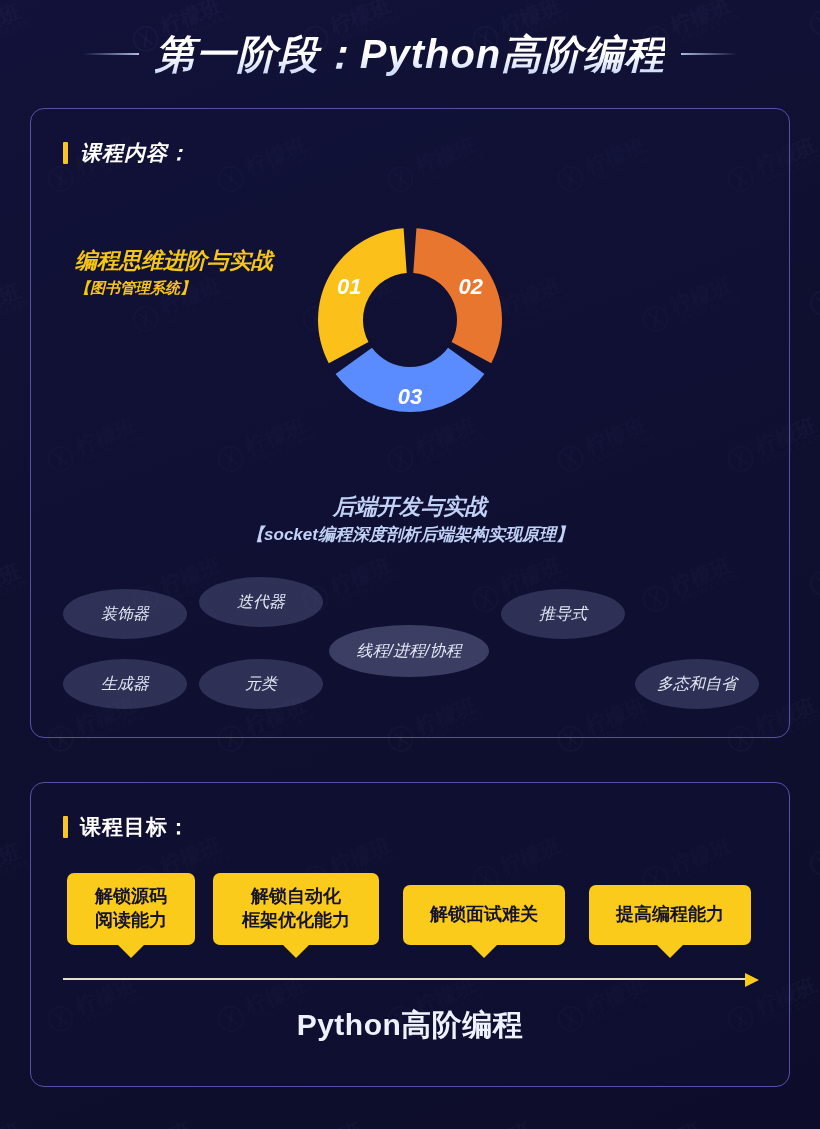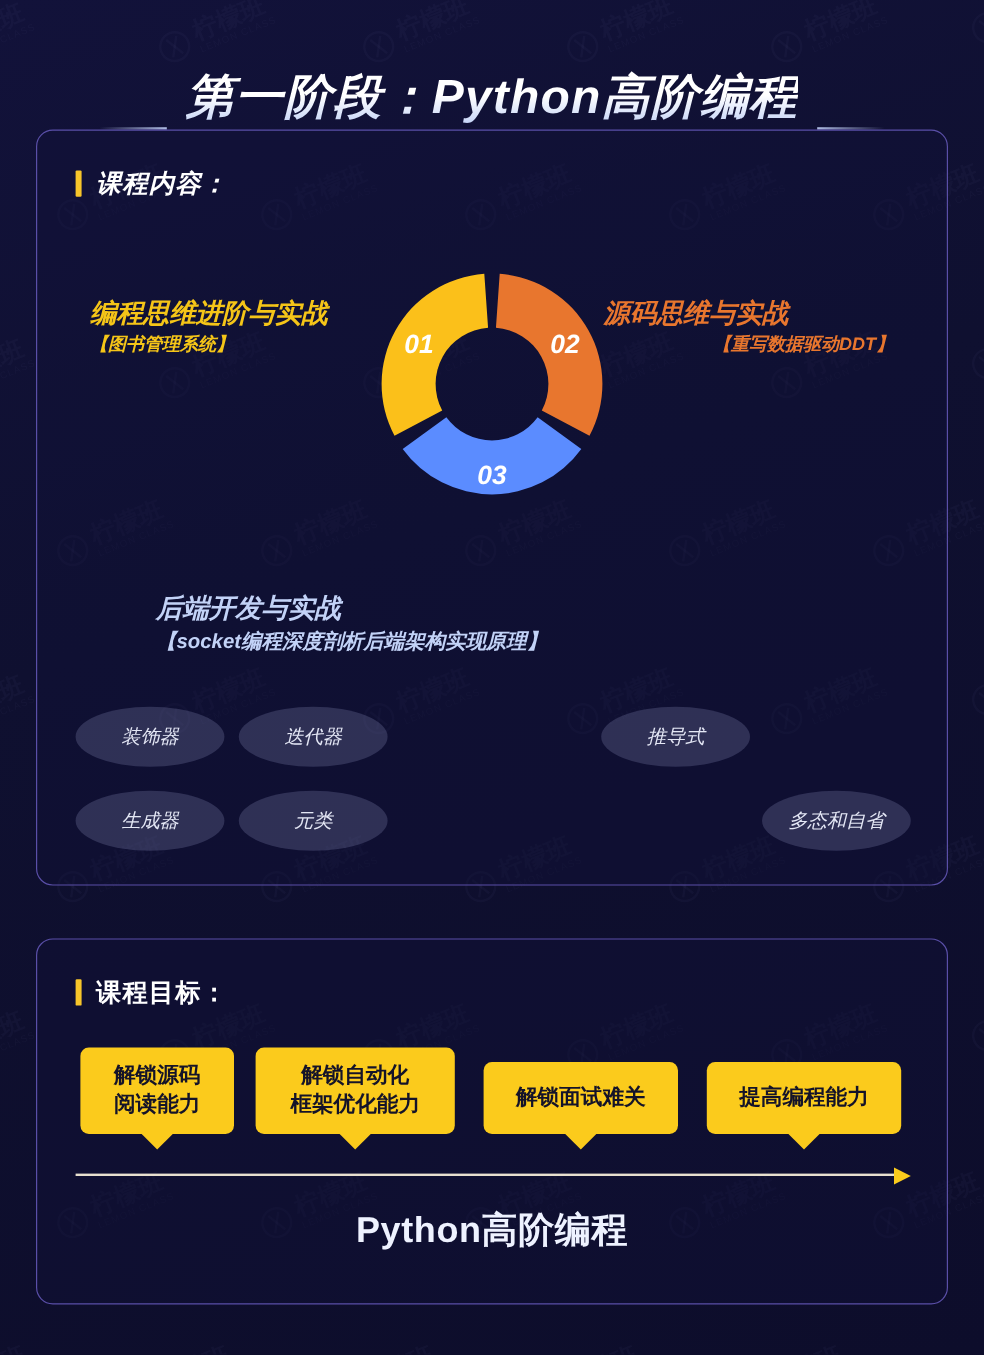--- a/index.html
+++ b/index.html
@@ -59,21 +59,21 @@
   .wm .wm-logo::after  { transform: translate(-50%,-50%) rotate(-30deg); }
   .wm .wm-sub { font-size: 8px; font-weight: 400; letter-spacing: 1px; }
   .wm-text-wrap { display: flex; flex-direction: column; line-height: 1.05; }
 
   
   .header {
     position: relative;
     z-index: 2;
     height: 108px;
     display: flex;
-    align-items: flex-end;
+    align-items: center;
     justify-content: center;
     gap: 16px;
   }
   .header-rule {
     height: 2px;
     flex: none;
     background: linear-gradient(90deg, rgba(200,215,255,0) 0%, rgba(200,215,255,0.85) 100%);
   }
   .header-rule.right {
     background: linear-gradient(90deg, rgba(200,215,255,0.85) 0%, rgba(200,215,255,0) 100%);
@@ -141,20 +141,21 @@
   }
   .seg-num {
     font-size: 22px;
     font-weight: 700;
     fill: #ffffff;
     font-family: "Liberation Sans", sans-serif;
   }
 
   .label {
     position: absolute;
+    text-align: center;
     line-height: 1.45;
     font-weight: 700;
   }
   .label .l1 { font-size: 22px; display: block; }
   .label .l2 { font-size: 15px; display: block; }
 
   .label-01 { left: 44px;  top: 72px;  width: 260px; color: #f5c518; text-align: left; }
   .label-01 .l2 { text-align: left; padding-right: 6px; }
   .label-02 { right: 44px; top: 72px;  width: 260px; color: #e8762e; text-align: right; }
   .label-02 .l1 { text-align: left; padding-left: 18px; }
@@ -589,38 +590,37 @@
         <text class="seg-num" x="149.213930353812" y="121.30573139287957" text-anchor="middle">01</text>
         <text class="seg-num" x="270.786069646188" y="121.30573139287958" text-anchor="middle">02</text>
         <text class="seg-num" x="210" y="230.5" text-anchor="middle">03</text>
       </svg>
 
       <div class="label label-01">
         <span class="l1">编程思维进阶与实战</span>
         <span class="l2">【图书管理系统】</span>
       </div>
 
-      <div class="label label-02">
-        <span class="l1">源码思维与实战</span>
-        <span class="l2">【重写数据驱动DDT】</span>
-      </div>
 
       <div class="label label-03">
         <span class="l1">后端开发与实战</span>
         <span class="l2">【socket编程深度剖析后端架构实现原理】</span>
       </div>
 
     </div>
 
     <div class="pill-area" id="pill-area">
         <div class="pill" style="left: 32px; top: 12px; width: 124px; height: 50px;">
           <span>装饰器</span>
         </div>
-        <div class="pill" style="left: 168px; top: 12px; width: 124px; height: 50px;">
+        <div class="pill" style="left: 168px; top: 0; width: 124px; height: 50px;">
           <span>迭代器</span>
+        </div>
+        <div class="pill center" style="left: 298px; top: 48px; width: 160px; height: 52px;">
+          <span>线程/进程/协程</span>
         </div>
         <div class="pill" style="left: 32px; top: 82px; width: 124px; height: 50px;">
           <span>生成器</span>
         </div>
         <div class="pill" style="left: 470px; top: 12px; width: 124px; height: 50px;">
           <span>推导式</span>
         </div>
         <div class="pill" style="left: 168px; top: 82px; width: 124px; height: 50px;">
           <span>元类</span>
         </div>

